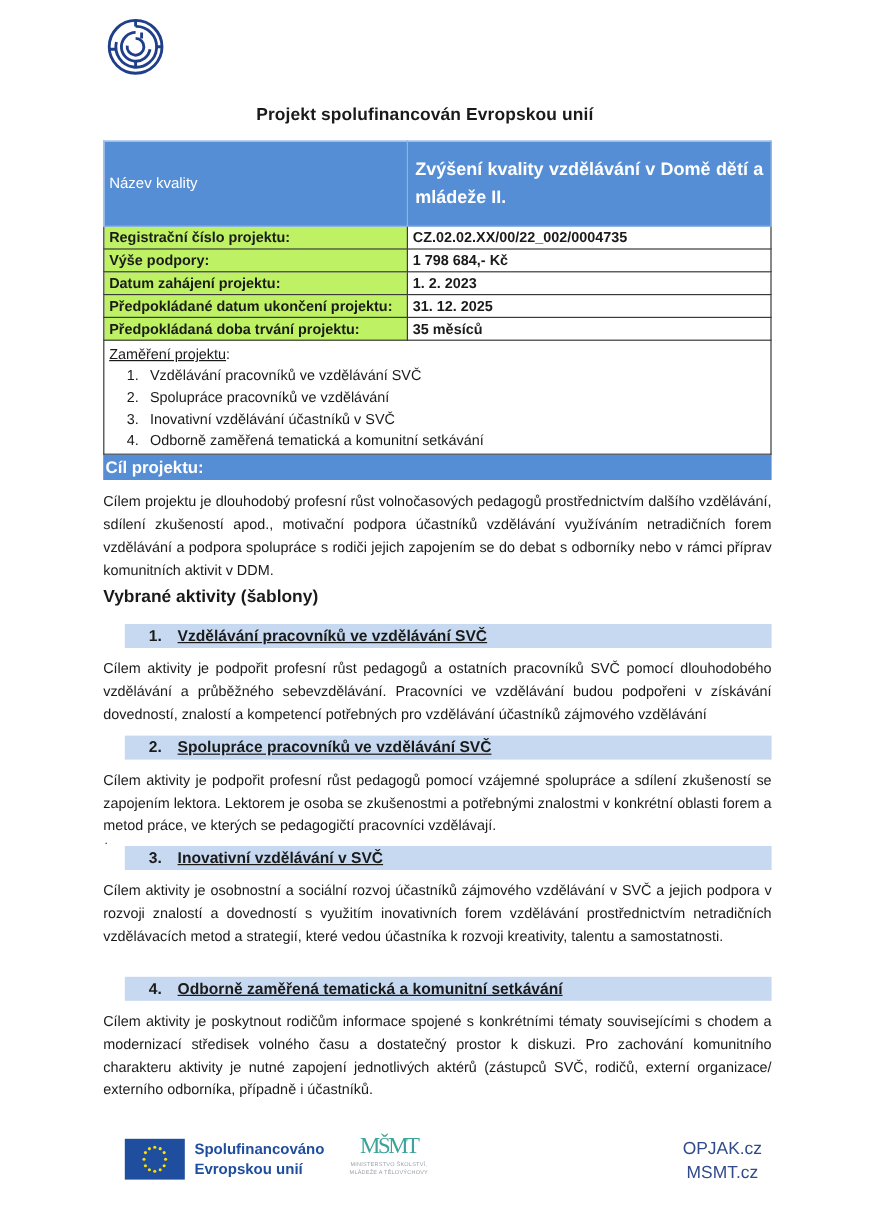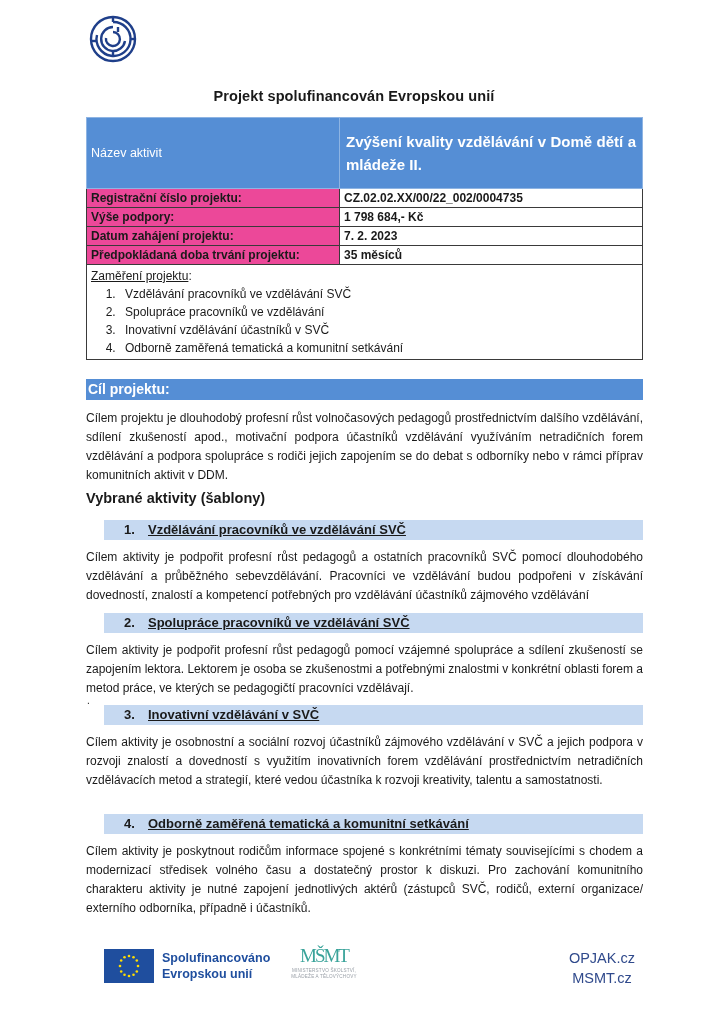--- a/index.html
+++ b/index.html
@@ -4,21 +4,21 @@
 <style>
   html, body { margin: 0; padding: 0; background: #ffffff; }
   body { width: 725px; height: 1024px; position: relative; overflow: hidden;
          font-family: "Liberation Sans", "DejaVu Sans", sans-serif; color: #1a1a1a; }
   .logo { position: absolute; left: 88px; top: 14px; width: 50px; height: 50px; }
   .doc-title { position: absolute; left: 0; width: 708px; top: 88px; text-align: center;
                font-weight: bold; font-size: 14.5px; letter-spacing: 0.1px; }
   table.info { position: absolute; left: 86px; top: 117px; width: 557px; border-collapse: collapse;
                font-size: 12px; }
   table.info td { border: 1px solid #3a3a3a; padding: 1px 4px; height: 16px; vertical-align: middle; }
-  table.info td.lbl { width: 244px; background: #ec4899; font-weight: bold; }
+  table.info td.lbl { width: 244px; background: #bef264; font-weight: bold; }
   table.info td.val { font-weight: bold; background: #fff; }
   table.info tr.head td { background: #558ed5; color: #ffffff; font-weight: bold; height: 46px; border-color: #8eb4e3; }
   table.info tr.head td.lbl { font-size: 12.5px; font-weight: normal; }
   table.info tr.head td.val { font-size: 15px; line-height: 23px; padding: 12px 6px; text-align: justify; }
   table.info td.focus { background: #fff; font-weight: normal; padding: 2px 4px 2px 4px; line-height: 18px; }
   .focus-title { text-decoration: underline; font-weight: normal; }
   .focus ol { margin: 0; padding-left: 28px; }
   .focus ol li { padding-left: 6px; font-size: 12px; line-height: 18px; }
   .sec-bar { position: absolute; left: 86px; width: 557px; height: 21px; background: #558ed5;
              color: #fff; font-weight: bold; font-size: 14px; line-height: 21px; padding-left: 2px; box-sizing: border-box; }
@@ -53,34 +53,38 @@
       <line x1="30" y1="13" x2="30" y2="18"></line>
     </g>
   </svg>
 </div>
 
 <div class="doc-title">Projekt spolufinancován Evropskou unií</div>
 
 <table class="info">
   <tbody>
       <tr class="head">
-    <td class="lbl">Název aktivit</td>
+    <td class="lbl">Název kvality</td>
     <td class="val">Zvýšení kvality vzdělávání v Domě dětí a mládeže II.</td>
   </tr>
   <tr>
     <td class="lbl">Registrační číslo projektu:</td>
     <td class="val">CZ.02.02.XX/00/22_002/0004735</td>
   </tr>
   <tr>
     <td class="lbl">Výše podpory:</td>
     <td class="val">1 798 684,- Kč</td>
   </tr>
   <tr>
     <td class="lbl">Datum zahájení projektu:</td>
-    <td class="val">7. 2. 2023</td>
+    <td class="val">1. 2. 2023</td>
+  </tr>
+  <tr>
+    <td class="lbl">Předpokládané datum ukončení projektu:</td>
+    <td class="val">31. 12. 2025</td>
   </tr>
   <tr>
     <td class="lbl">Předpokládaná doba trvání projektu:</td>
     <td class="val">35 měsíců</td>
   </tr>
   <tr>
     <td colspan="2" class="focus">
       <div><span class="focus-title">Zaměření projektu</span><span>:</span></div>
       <ol>
         <li>Vzdělávání pracovníků ve vzdělávání SVČ</li>

